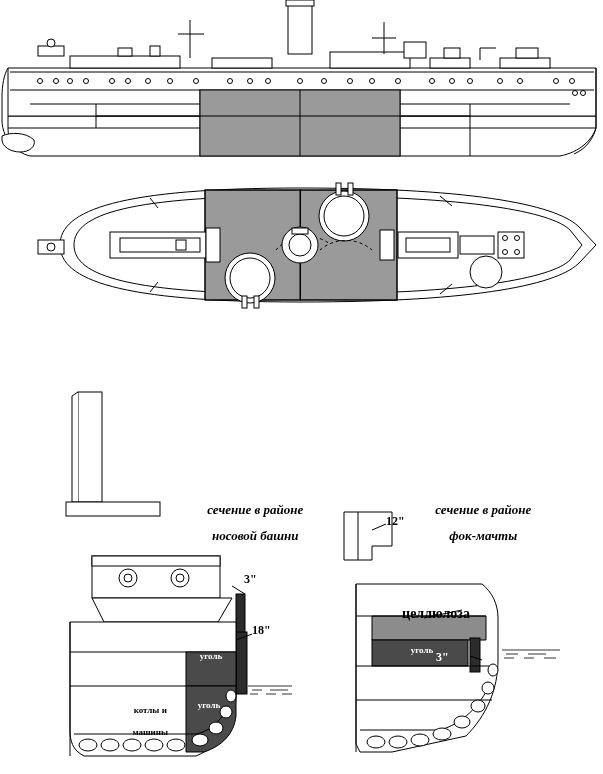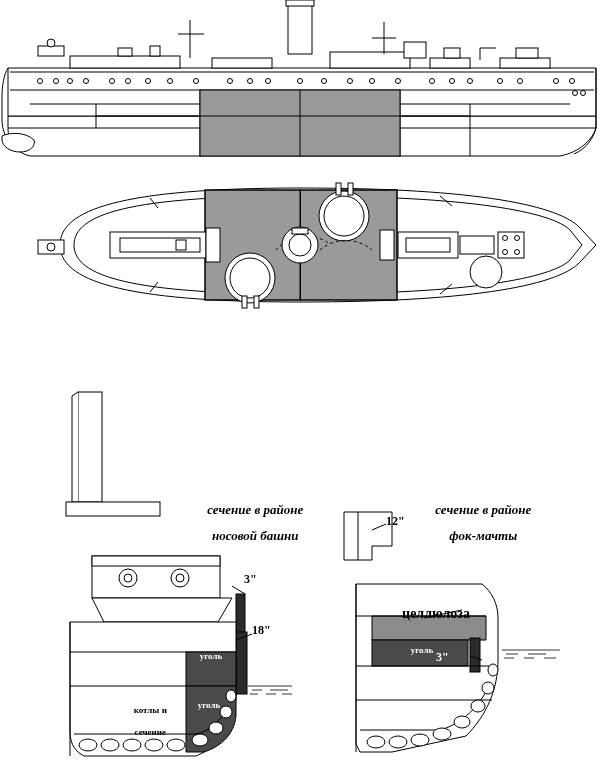--- a/index.html
+++ b/index.html
@@ -283,16 +283,16 @@
 <div class="boxlabel" style="left:188px;top:651px;width:46px;color:#ffffff;">уголь</div>
 
 <div class="boxlabel" style="left:186px;top:700px;width:46px;color:#ffffff;">уголь</div>
 
 <div class="boxlabel" style="left:392px;top:645px;width:60px;color:#ffffff;">уголь</div>
 
 <div class="boxlabel" style="left:398px;top:606px;width:76px;color:#000;font-size:14px;">целлюлоза</div>
 
 <div class="boxlabel" style="left:108px;top:694px;width:80px;line-height:11px;">
   <span>котлы и</span><br>
-  <span>сечение</span>
+  <span>машины</span>
 </div>
 
 </div>
 
 </body></html>

